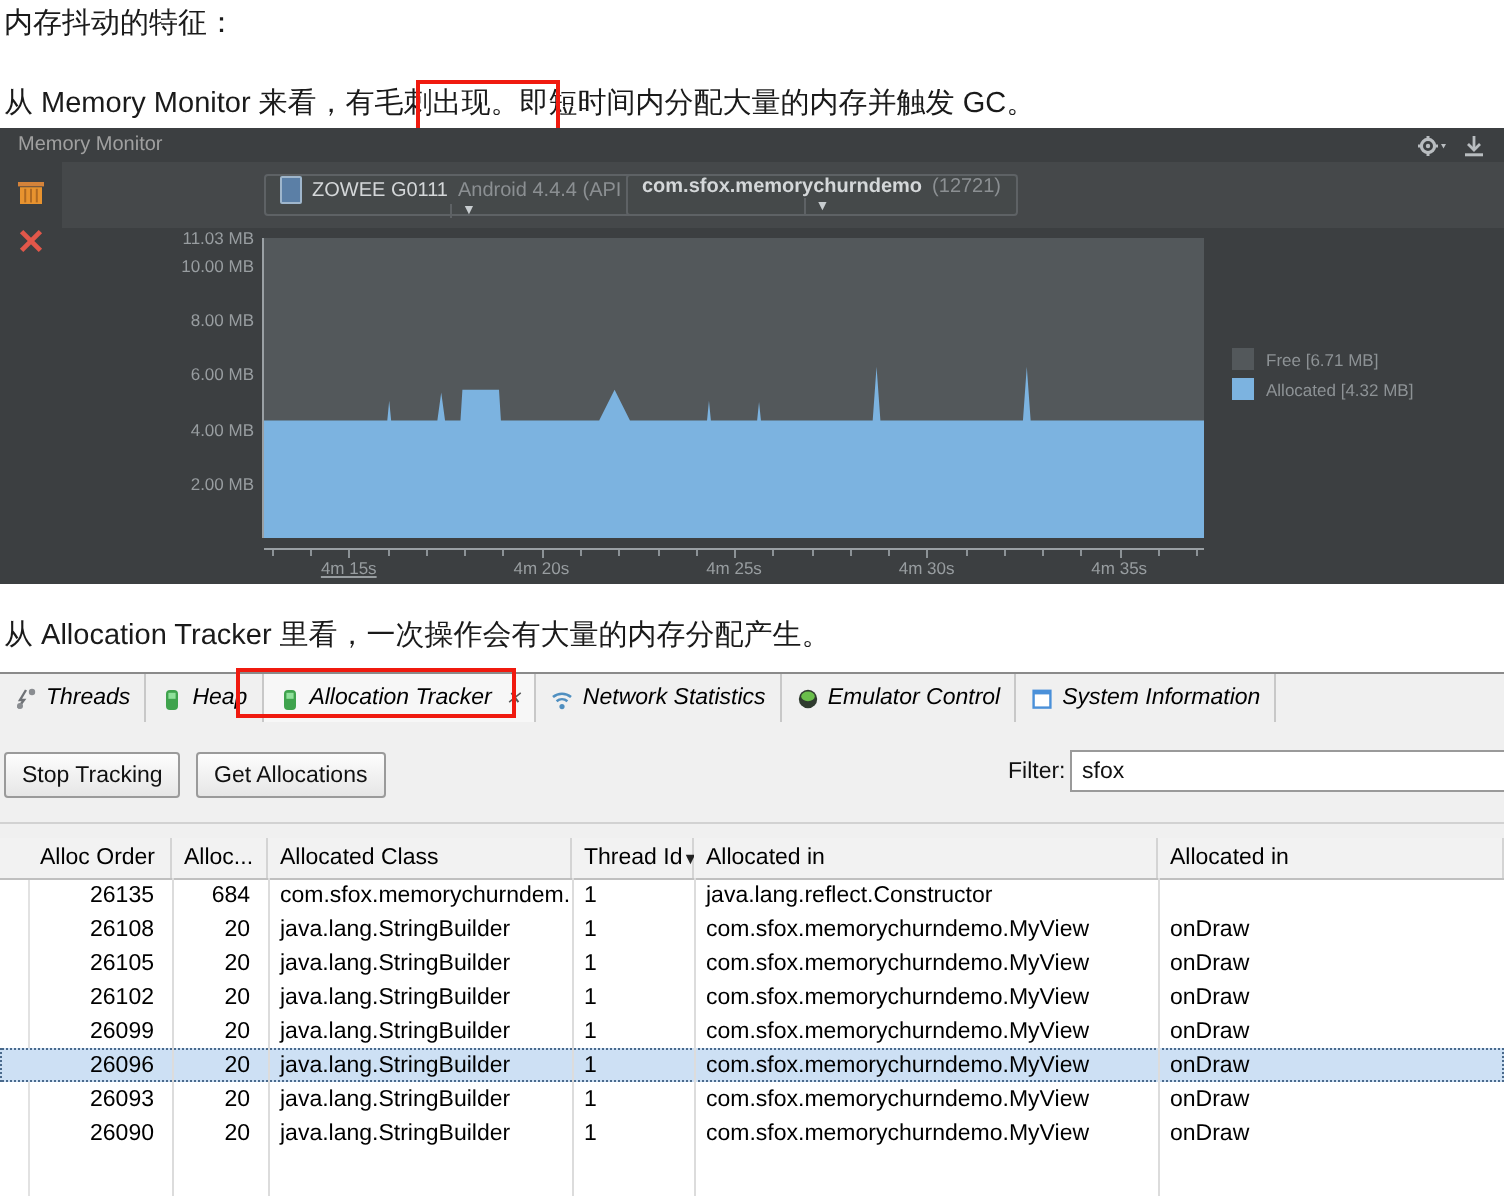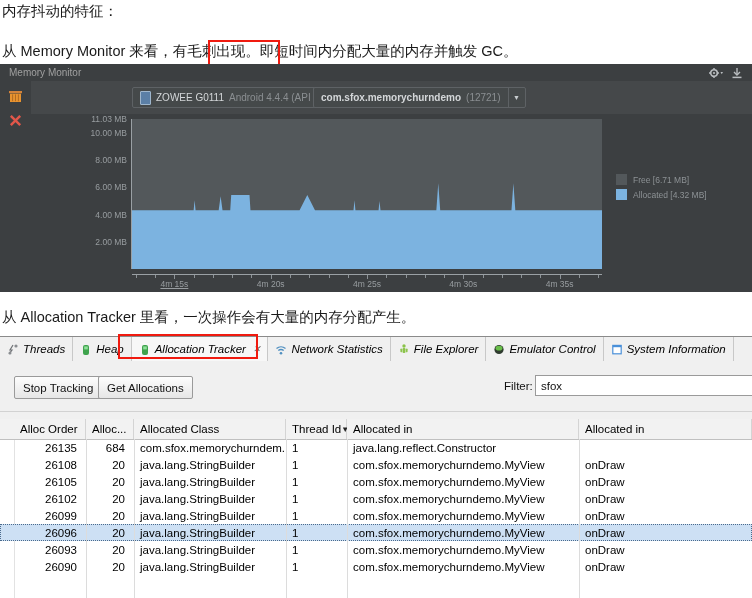--- a/index.html
+++ b/index.html
@@ -85,20 +85,21 @@
     width: 721px; height: 33px;
     background: #45484a;
   }
   .combo {
     position: absolute; top: 6px; height: 19px;
     background: #45494a;
     border: 1px solid #5e6265;
     border-radius: 2px;
     display: flex; align-items: center;
     cursor: pointer;
+    flex-direction: column;
   }
   #device-combo { left: 101px; }
   #process-combo { left: 282px; }
   .combo-body {
     padding: 0 7px; height: 100%;
     display: flex; align-items: center; gap: 5px;
     white-space: nowrap; font-size: 10px;
   }
   .combo-arrow {
     width: 16px; height: 100%;
@@ -209,21 +210,21 @@
     height: 21px;
     background: linear-gradient(#fdfdfd, #e6e6e6);
     border: 1px solid #9a9a9a;
     border-radius: 2px;
     padding: 0 8px;
     font-size: 11.5px;
     color: #111;
     display: flex; align-items: center;
     cursor: pointer;
   }
-  #btn-stop-tracking { left: 14px; }
+  #btn-stop-tracking { left: 2px; }
   #btn-get-allocations { left: 98px; text-align: right; }
   #filter-label {
     position: absolute; left: 504px; top: 19px;
     font-size: 11.5px; color: #111;
   }
   #filter-input {
     position: absolute; left: 535px; top: 14px;
     width: 218px; height: 21px;
     box-sizing: border-box;
     background: #ffffff;
@@ -467,31 +468,20 @@
             <path d="M1.5 5.5 A7 7 0 0 1 10.5 5.5" stroke="#4f8fc0" stroke-width="1.3" fill="none"></path>
             <path d="M3.3 7.6 A4.3 4.3 0 0 1 8.7 7.6" stroke="#4f8fc0" stroke-width="1.3" fill="none"></path>
             <circle cx="6" cy="10.3" r="1.3" fill="#4f8fc0"></circle>
           </svg>
         </span>
         <span>Network Statistics</span>
       </div>
       <div class="ddms-tab">
         <span style="display: flex;">
           <svg class="tabicon" viewBox="0 0 12 13">
-            <circle cx="6" cy="3" r="1.7" fill="#8bc34a"></circle>
-            <rect x="4.5" y="5" width="3" height="5" rx="1.2" fill="#8bc34a"></rect>
-            <rect x="2.4" y="5.4" width="1.6" height="4" rx="0.8" fill="#8bc34a"></rect>
-            <rect x="8" y="5.4" width="1.6" height="4" rx="0.8" fill="#8bc34a"></rect>
-          </svg>
-        </span>
-        <span>File Explorer</span>
-      </div>
-      <div class="ddms-tab">
-        <span style="display: flex;">
-          <svg class="tabicon" viewBox="0 0 12 13">
             <circle cx="6" cy="6.5" r="4.6" fill="#2f3b2f"></circle>
             <ellipse cx="6" cy="5.2" rx="3.4" ry="2.4" fill="#6abf4b"></ellipse>
           </svg>
         </span>
         <span>Emulator Control</span>
       </div>
       <div class="ddms-tab">
         <span style="display: flex;">
           <svg class="tabicon" viewBox="0 0 12 13">
             <rect x="1.8" y="2.4" width="8.4" height="8.4" fill="#fff" stroke="#4a90d9" stroke-width="1.2"></rect>

